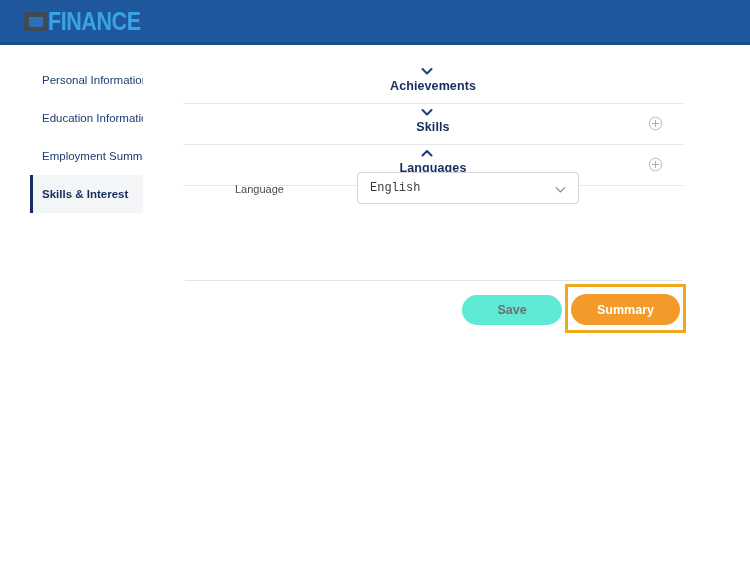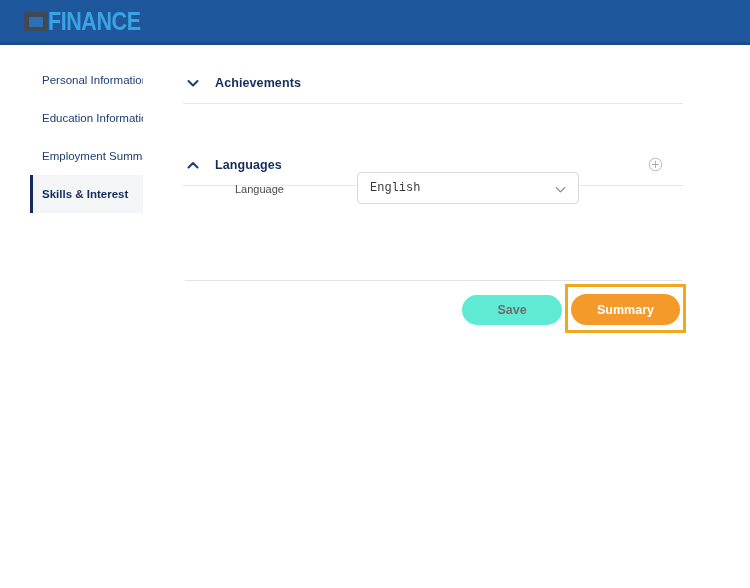--- a/index.html
+++ b/index.html
@@ -106,20 +106,21 @@
   }
   .accordion-row {
     position: absolute;
     left: 0;
     width: 500px;
     height: 41px;
     border-bottom: 1px solid #e6e7e9;
     box-sizing: border-box;
     display: flex;
     align-items: center;
+    flex-direction: column;
   }
   .chev {
     width: 16px;
     height: 16px;
     flex: none;
     margin-left: 2px;
     margin-right: 14px;
     display: inline-block;
   }
   .chev svg { display: block; }
@@ -261,20 +262,34 @@
 
   <div class="accordion-row" style="top:18px;">
     <span class="chev">
       <svg viewBox="0 0 16 16" width="16" height="16">
           <path d="M3.5 6 L8 10.5 L12.5 6" fill="none" stroke="#1f3f7a" stroke-width="2.1" stroke-linecap="round" stroke-linejoin="round"></path>
         </svg>
     </span>
     <span class="accordion-title">Achievements</span>
   </div>
 
+  <div class="accordion-row" style="top:59px;">
+    <span class="chev">
+      <svg viewBox="0 0 16 16" width="16" height="16">
+          <path d="M3.5 6 L8 10.5 L12.5 6" fill="none" stroke="#1f3f7a" stroke-width="2.1" stroke-linecap="round" stroke-linejoin="round"></path>
+        </svg>
+    </span>
+    <span class="accordion-title">Skills</span>
+    <span class="plus-icon">
+      <svg viewBox="0 0 16 16" width="15" height="15">
+        <circle cx="8" cy="8" r="6.7" fill="none" stroke="#b6b6b6" stroke-width="1"></circle>
+        <path d="M8 4.6 L8 11.4 M4.6 8 L11.4 8" stroke="#a9a9a9" stroke-width="1" stroke-linecap="round"></path>
+      </svg>
+    </span>
+  </div>
 
   <div class="accordion-row" style="top:100px;">
     <span class="chev">
       <svg viewBox="0 0 16 16" width="16" height="16">
           <path d="M3.5 10.5 L8 6 L12.5 10.5" fill="none" stroke="#1f3f7a" stroke-width="2.1" stroke-linecap="round" stroke-linejoin="round"></path>
         </svg>
     </span>
     <span class="accordion-title">Languages</span>
     <span class="plus-icon">
       <svg viewBox="0 0 16 16" width="15" height="15">

